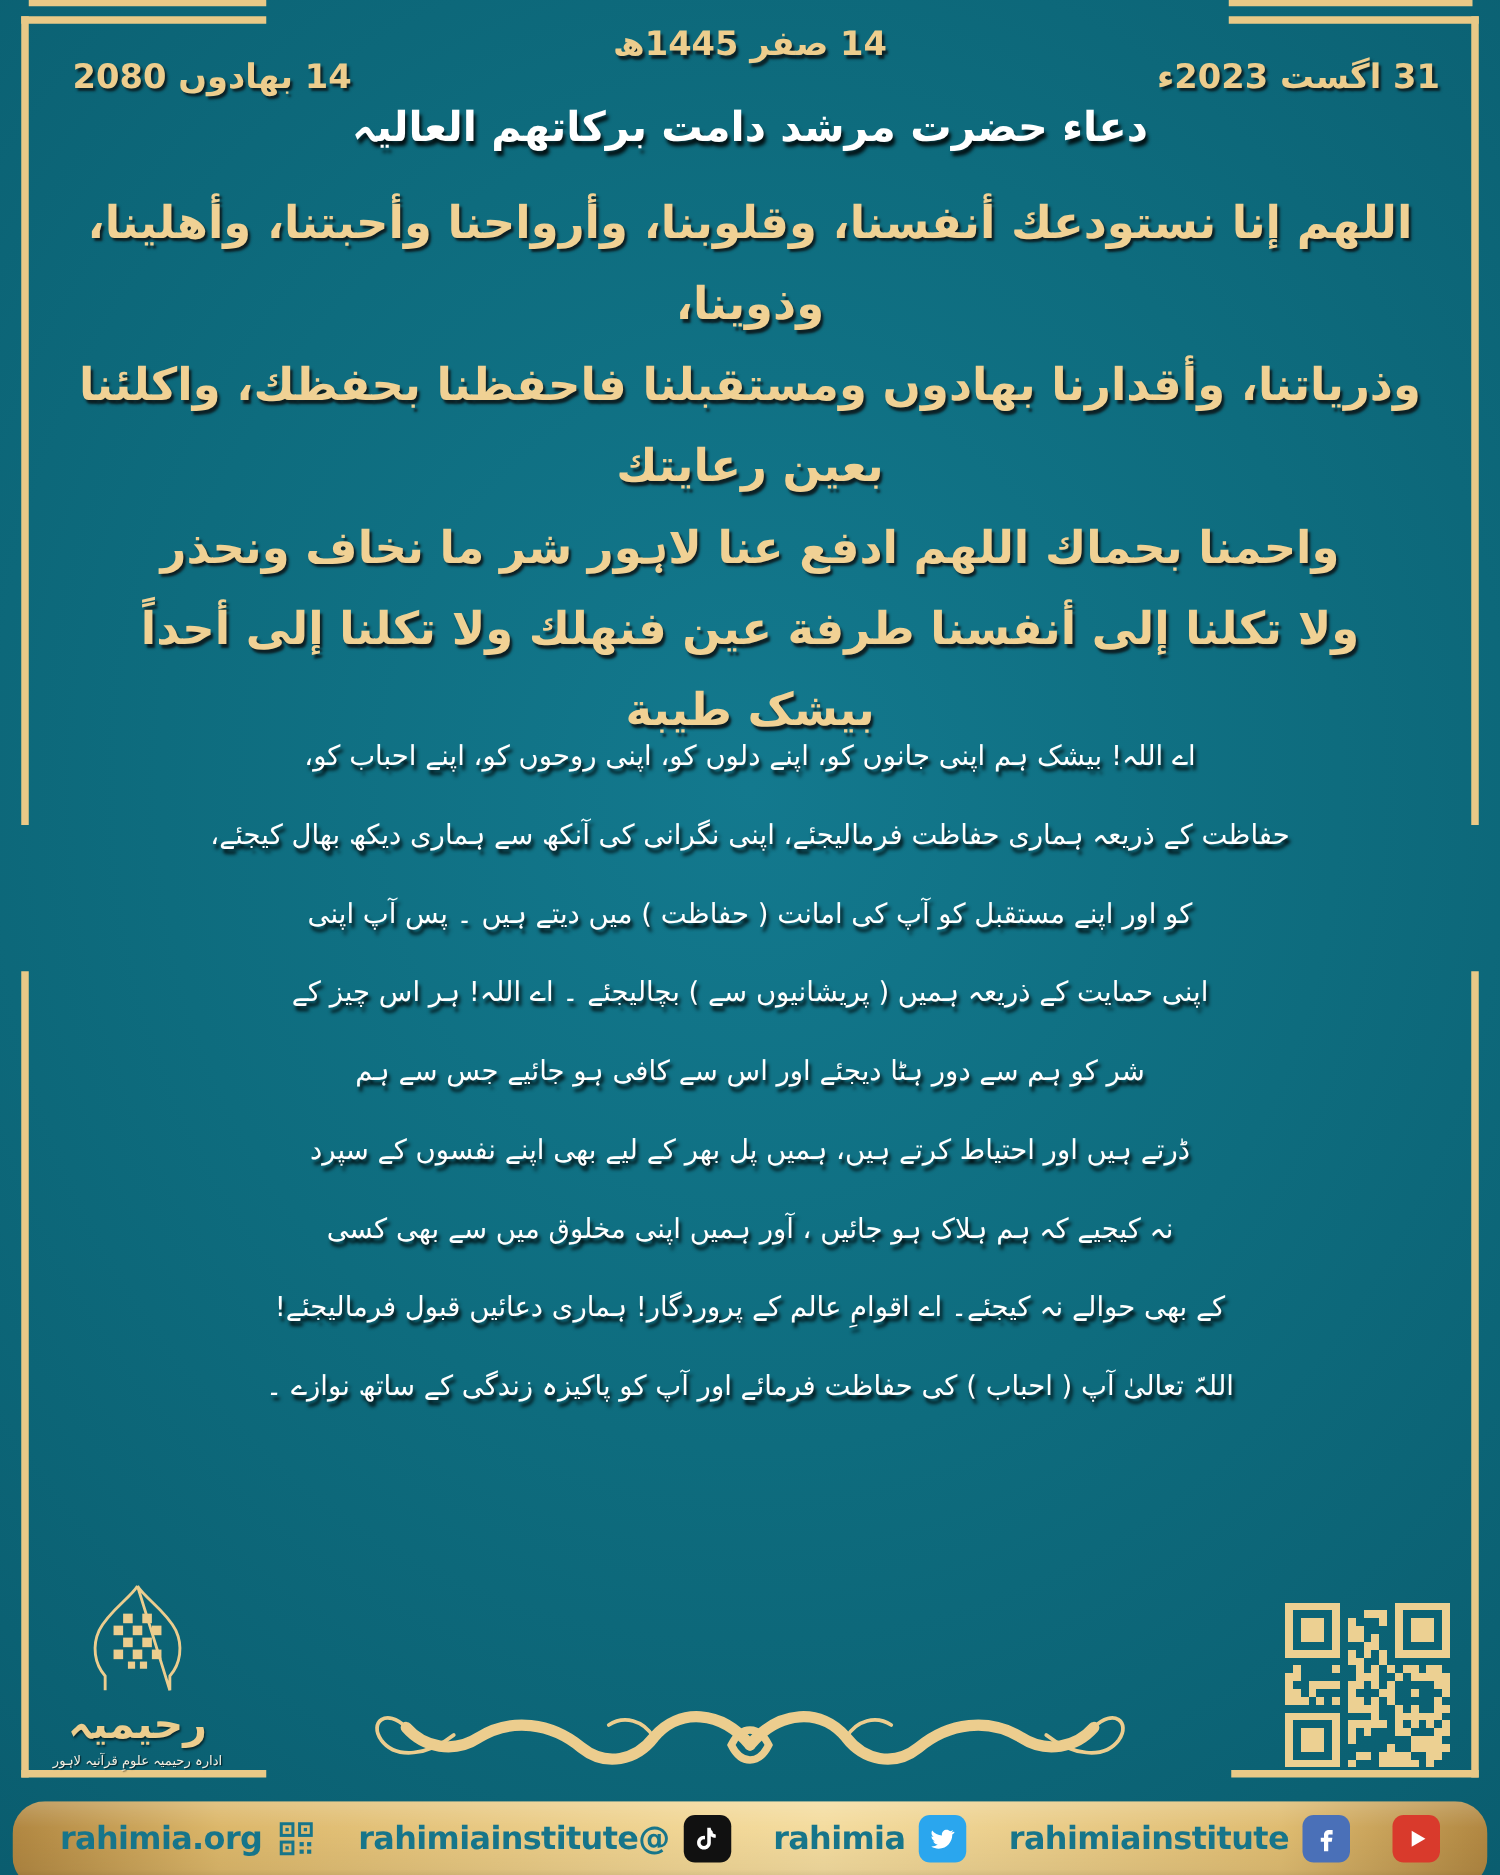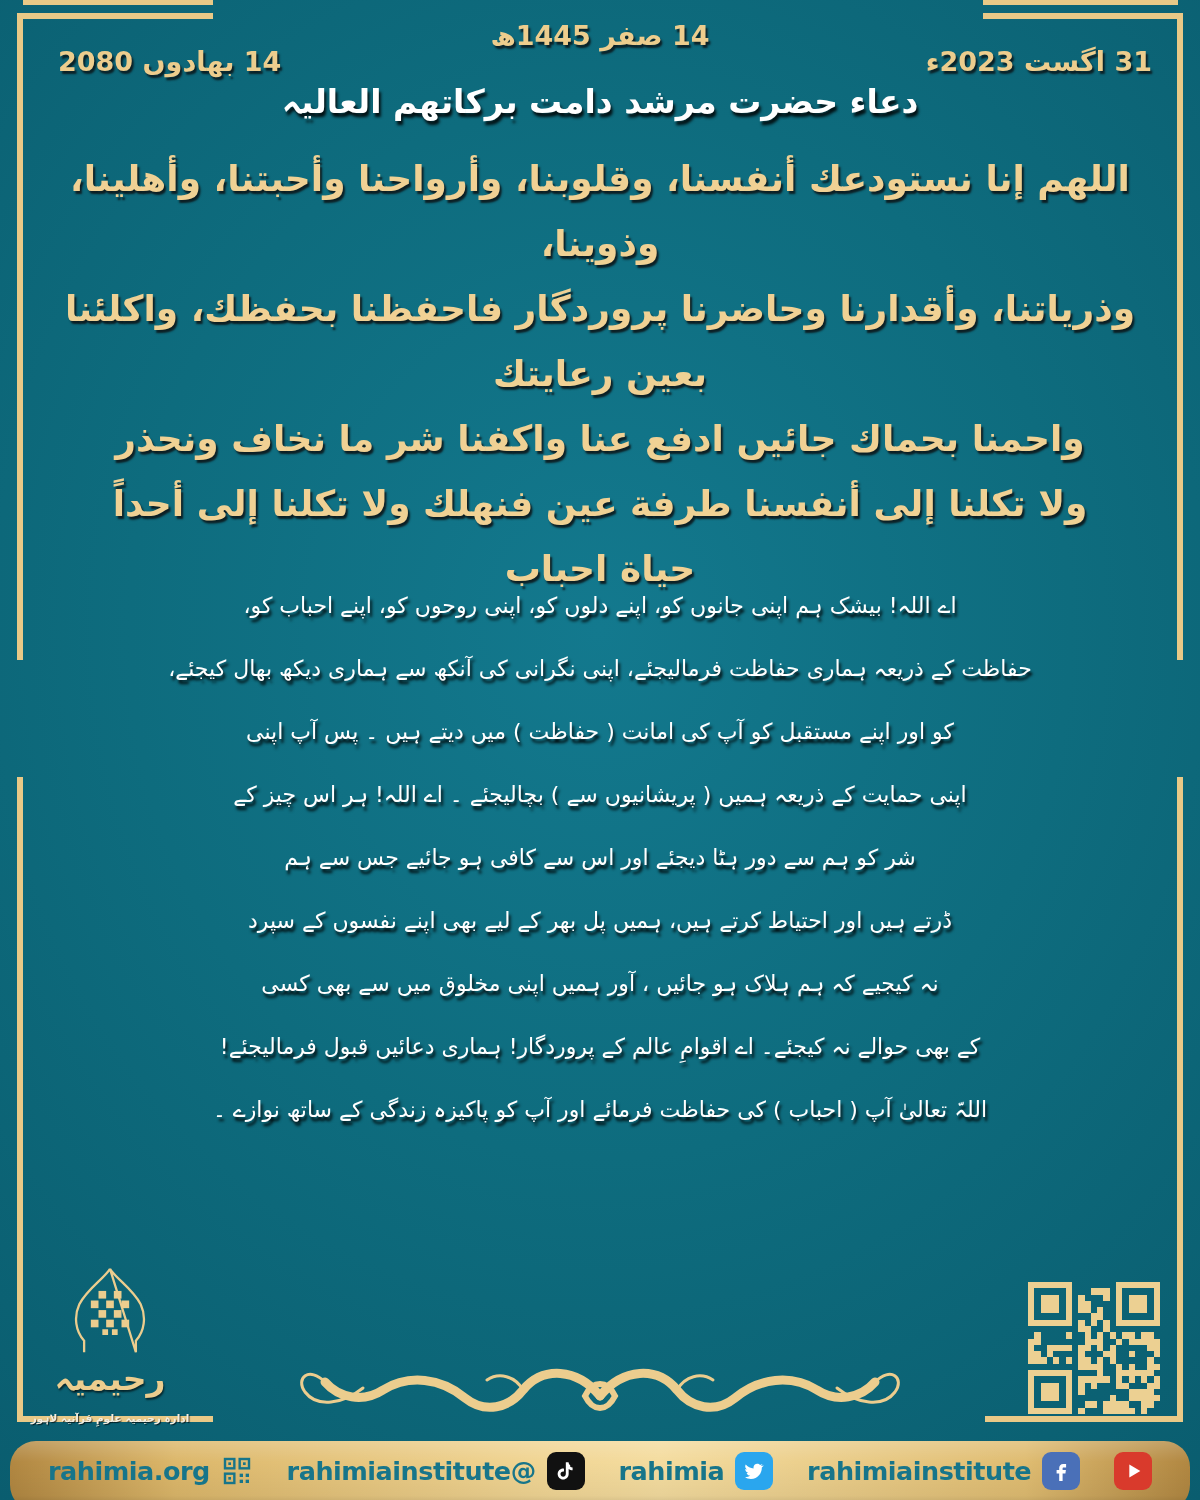--- a/index.html
+++ b/index.html
@@ -25,22 +25,22 @@
   .arabic-line{font-size:36px;line-height:65px;font-weight:bold;color:#f0d194;
         text-shadow:2px 3px 2px rgba(12,22,26,.9);}
   
   .urdu-block{position:absolute;top:574px;left:55px;right:55px;text-align:center;direction:rtl;}
   .urdu-line{font-size:22px;line-height:63px;color:#ffffff;
         text-shadow:2px 4px 3px rgba(0,0,0,.92);}
   
   .logo{position:absolute;left:22px;top:1266px;width:176px;text-align:center;}
   .logo-wordmark{font-size:33px;font-weight:bold;color:#eccd8e;line-height:34px;
         text-shadow:1px 2px 2px rgba(0,0,0,.6);}
-  .logo-subtitle{font-size:10.5px;color:#f3efe2;margin-top:16px;letter-spacing:0;
-        text-shadow:1px 1px 1px rgba(0,0,0,.7);white-space:nowrap;font-weight:bold;}
+  .logo-subtitle{font-size:10.5px;color:#f3efe2;margin-top:6px;letter-spacing:0;
+        text-shadow:1px 1px 1px rgba(0,0,0,.7);white-space:nowrap;}
   
   .flourish{position:absolute;left:50%;transform:translateX(-50%);top:1338px;}
   .qr-box{position:absolute;left:1028px;top:1282px;width:132px;height:132px;}
   
   .footer-bar{
     position:absolute;left:10px;right:10px;top:1441px;height:70px;
     border-radius:26px;
     background:
       linear-gradient(to bottom, rgba(255,255,255,.18), rgba(255,255,255,0) 30%, rgba(0,0,0,.05) 78%, rgba(0,0,0,.22)),
       linear-gradient(to right, #b18741 0%, #dcb76a 14%, #f1d695 46%, #f4dc9f 55%, #dfbc71 86%, #b18741 100%);
@@ -67,24 +67,24 @@
   <div class="frame-seg" style="left:17px;top:1416px;width:196px;height:6px;"></div>
   <div class="frame-seg" style="left:985px;top:1416px;width:198px;height:6px;"></div>
 
   <div class="date date-center">14 صفر 1445ھ</div>
   <div class="date date-right">31 اگست 2023ء</div>
   <div class="date date-left">14 بھادوں 2080</div>
   <div class="page-title">دعاء حضرت مرشد دامت برکاتھم العالیہ</div>
 
   <div class="arabic-block">
       <div class="arabic-line">اللهم إنا نستودعك أنفسنا، وقلوبنا، وأرواحنا وأحبتنا، وأهلينا، وذوينا،</div>
-      <div class="arabic-line">وذرياتنا، وأقدارنا وحاضرنا پروردگار فاحفظنا بحفظك، واكلئنا بعين رعايتك</div>
-      <div class="arabic-line">واحمنا بحماك جائیں ادفع عنا واكفنا شر ما نخاف ونحذر</div>
+      <div class="arabic-line">وذرياتنا، وأقدارنا بھادوں ومستقبلنا فاحفظنا بحفظك، واكلئنا بعين رعايتك</div>
+      <div class="arabic-line">واحمنا بحماك اللهم ادفع عنا لاہور شر ما نخاف ونحذر</div>
       <div class="arabic-line">ولا تكلنا إلى أنفسنا طرفة عين فنهلك ولا تكلنا إلى أحداً</div>
-      <div class="arabic-line">حياة احباب</div>
+      <div class="arabic-line">بیشک طيبة</div>
     </div>
 
   <div class="urdu-block">
       <div class="urdu-line">اے اللہ! بیشک ہم اپنی جانوں کو، اپنے دلوں کو، اپنی روحوں کو، اپنے احباب کو،</div>
       <div class="urdu-line">حفاظت کے ذریعہ ہماری حفاظت فرمالیجئے، اپنی نگرانی کی آنکھ سے ہماری دیکھ بھال کیجئے،</div>
       <div class="urdu-line">کو اور اپنے مستقبل کو آپ کی امانت ( حفاظت ) میں دیتے ہیں ۔ پس آپ اپنی</div>
       <div class="urdu-line">اپنی حمایت کے ذریعہ ہمیں ( پریشانیوں سے ) بچالیجئے ۔ اے اللہ! ہر اس چیز کے</div>
       <div class="urdu-line">شر کو ہم سے دور ہٹا دیجئے اور اس سے کافی ہو جائیے جس سے ہم</div>
       <div class="urdu-line">ڈرتے ہیں اور احتیاط کرتے ہیں، ہمیں پل بھر کے لیے بھی اپنے نفسوں کے سپرد</div>
       <div class="urdu-line">نہ کیجیے کہ ہم ہلاک ہو جائیں ، آور ہمیں اپنی مخلوق میں سے بھی کسی</div>

